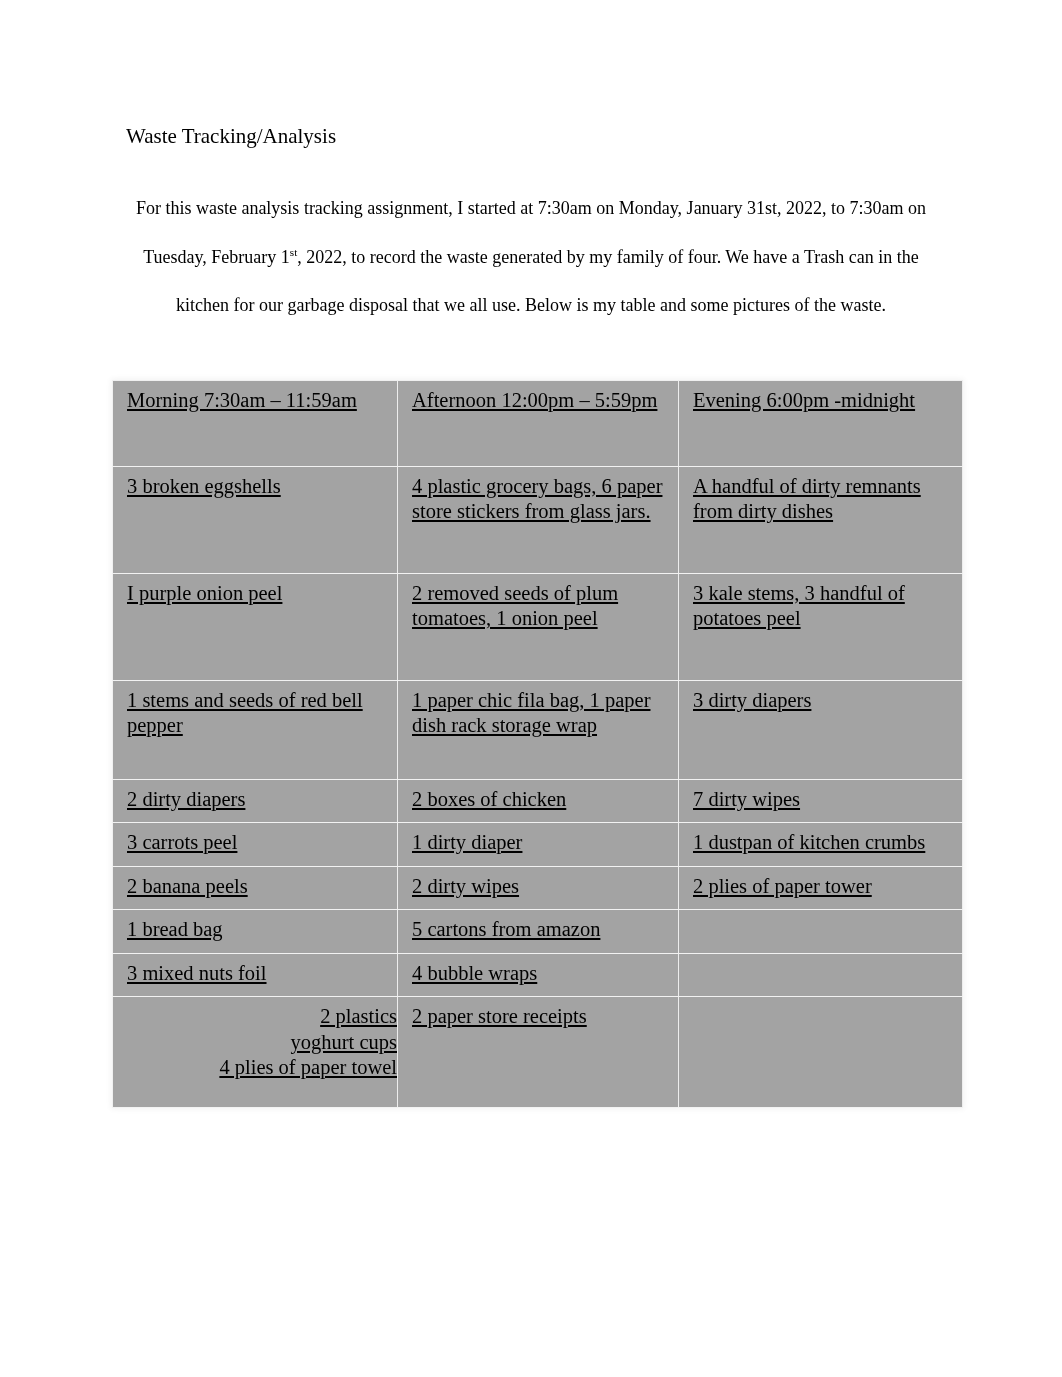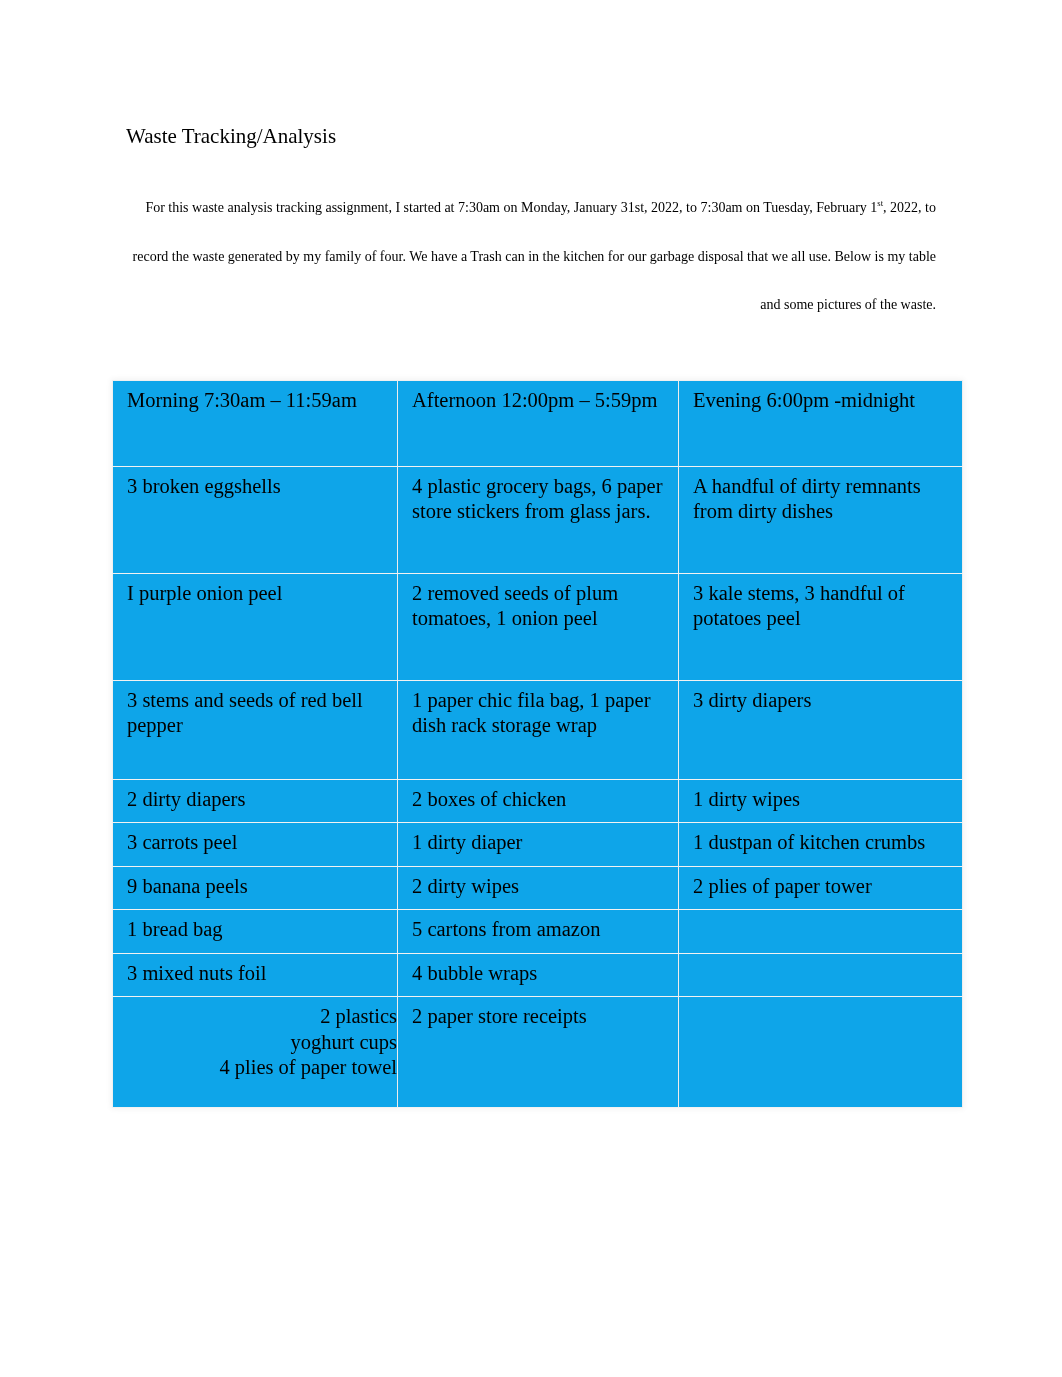--- a/index.html
+++ b/index.html
@@ -24,24 +24,24 @@
     top: 122px;
     width: 810px;
   }
   .doc-title {
     font-size: 21px;
     line-height: 28px;
     margin: 0 0 34px 0;
     white-space: nowrap;
   }
   .para {
-    font-size: 14px;
+    font-size: 18px;
     line-height: 48.5px;
     margin: 0;
-    text-align: right;
+    text-align: center;
   }
   .para sup {
     font-size: 0.62em;
     vertical-align: super;
     line-height: 0;
   }
 
   
   .waste-table-wrap {
     position: absolute;
@@ -64,21 +64,22 @@
   table.waste-table th {
     border: 1px solid #f0f0f0;
     border-right-color: #ededed;
     border-bottom-color: #f2f2f2;
     vertical-align: top;
     padding: 7px 0 7px 14px;
     font-size: 20.5px;
     line-height: 25.5px;
     font-weight: normal;
     text-align: left;
-    background: #0ea5e9;
+    background: #a3a3a3;
+    text-decoration: underline;
   }
   table.waste-table th {
     padding-bottom: 52px;
   }
   
   tr.row-tall td {
     padding-bottom: 48px;
   }
   tr.row-mid td {
     padding-bottom: 40px;
@@ -121,36 +122,36 @@
             <td>3 broken eggshells</td>
             <td>4 plastic grocery bags, 6 paper store stickers from glass jars.</td>
             <td>A handful of dirty remnants from dirty dishes</td>
           </tr>
           <tr class="row-tall">
             <td>I purple onion peel</td>
             <td>2 removed seeds of plum tomatoes, 1 onion peel</td>
             <td>3 kale stems, 3 handful of potatoes peel</td>
           </tr>
           <tr class="row-mid">
-            <td>3 stems and seeds of red bell pepper</td>
+            <td>1 stems and seeds of red bell pepper</td>
             <td>1 paper chic fila bag, 1 paper dish rack storage wrap</td>
             <td>3 dirty diapers</td>
           </tr>
           <tr class="row-pair">
             <td>2 dirty diapers</td>
             <td>2 boxes of chicken</td>
-            <td>1 dirty wipes</td>
+            <td>7 dirty wipes</td>
           </tr>
           <tr class="row-pair">
             <td>3 carrots peel</td>
             <td>1 dirty diaper</td>
             <td>1 dustpan of kitchen crumbs</td>
           </tr>
           <tr class="row-pair">
-            <td>9 banana peels</td>
+            <td>2 banana peels</td>
             <td>2 dirty wipes</td>
             <td>2 plies of paper tower</td>
           </tr>
           <tr class="row-pair">
             <td>1 bread bag</td>
             <td>5 cartons from amazon</td>
             <td class="empty-cell"></td>
           </tr>
           <tr class="row-pair">
             <td>3 mixed nuts foil</td>

